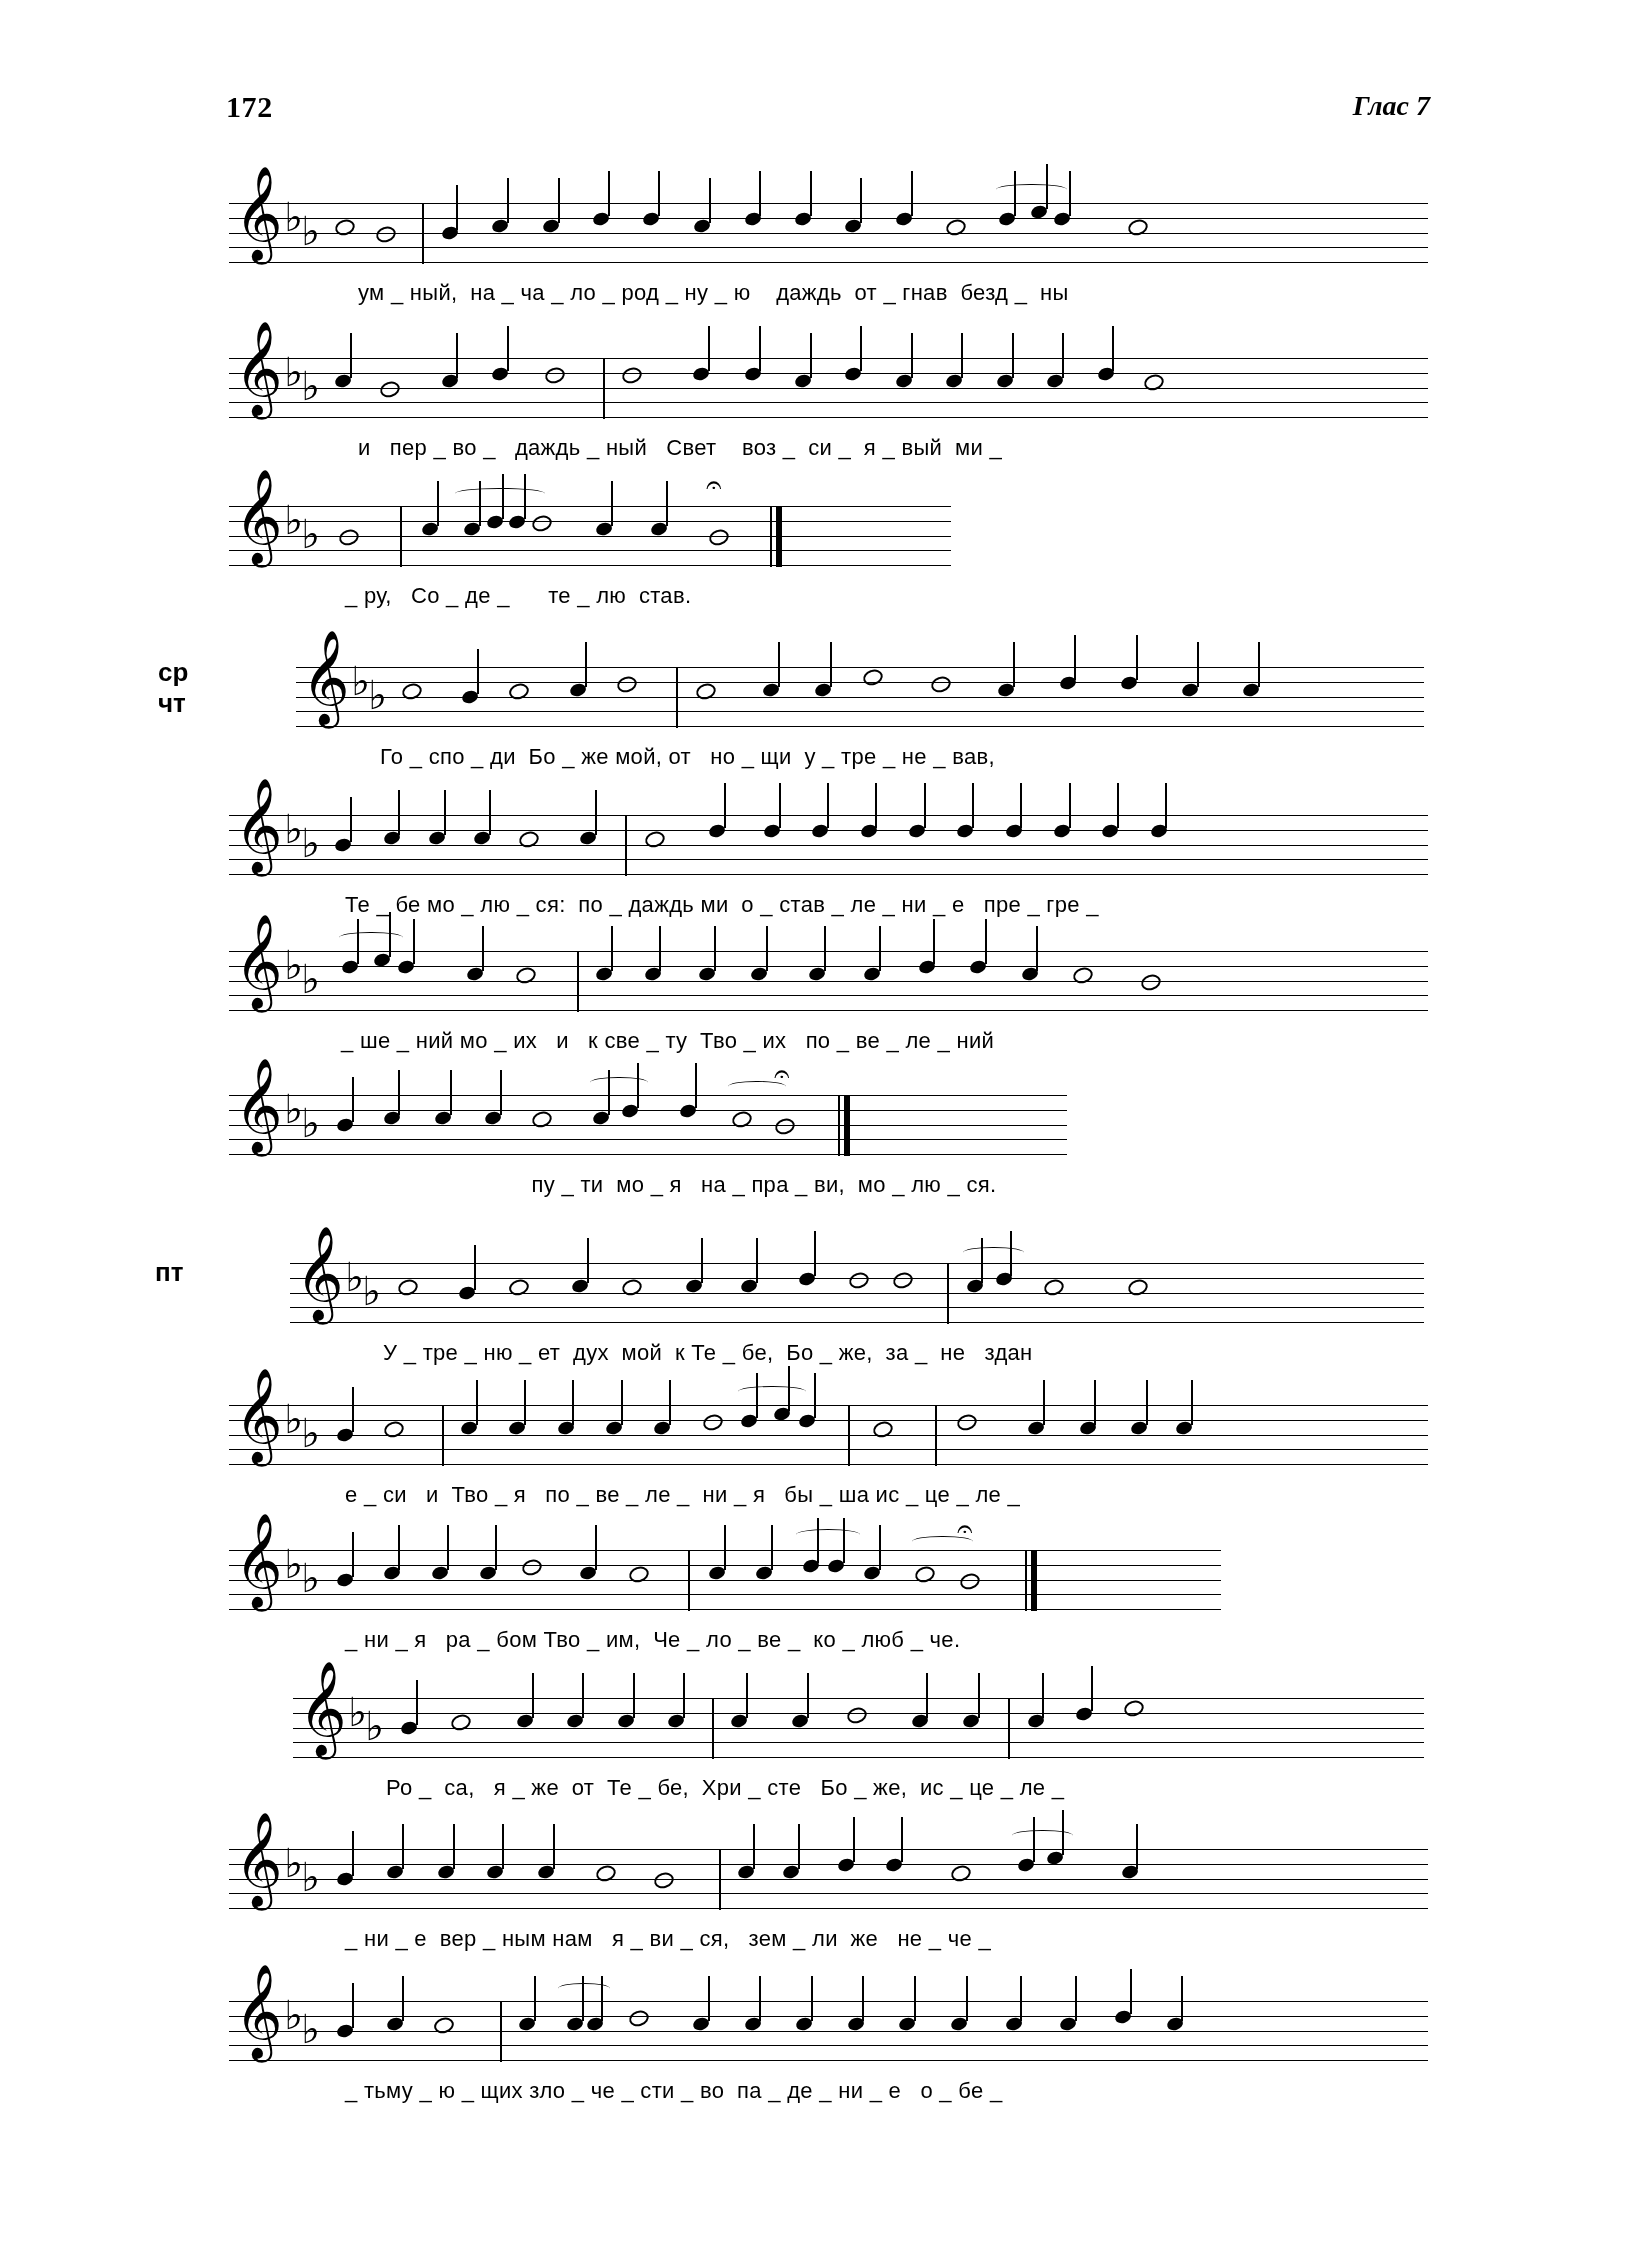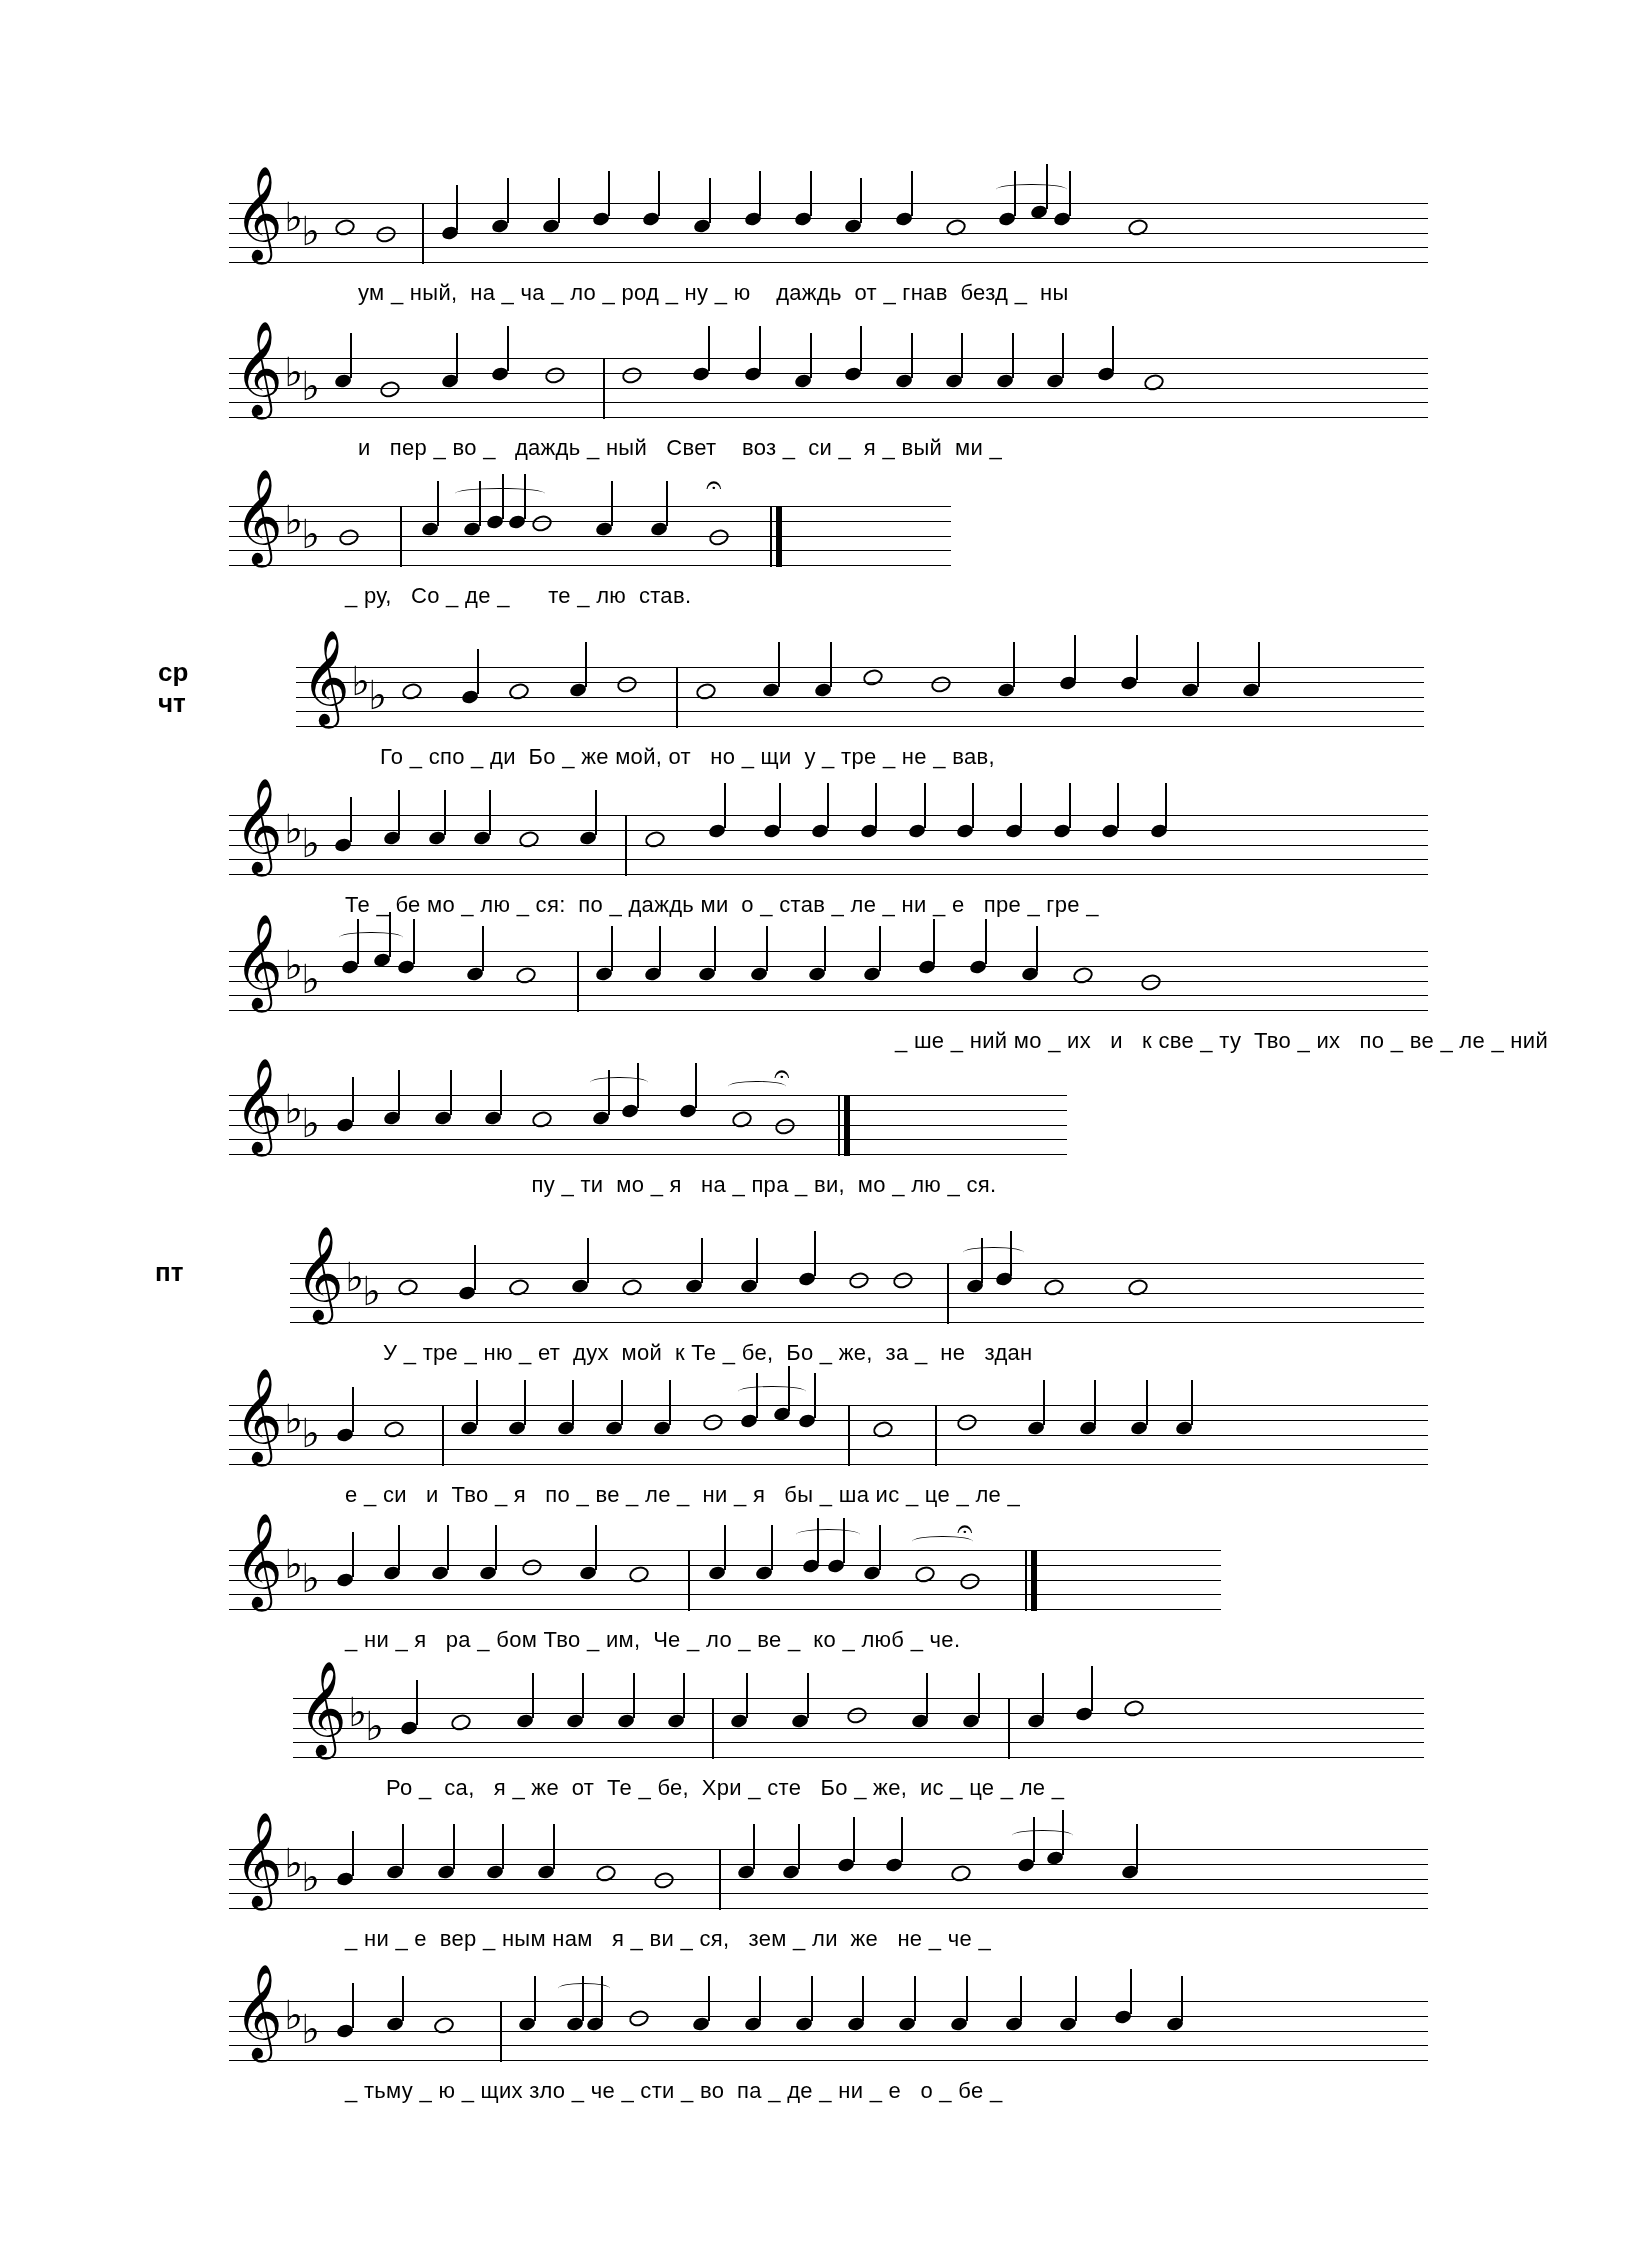--- a/index.html
+++ b/index.html
@@ -169,20 +169,24 @@
     font-weight: bold;
     line-height: 1.18;
     white-space: pre-line;
   }
 </style>
 </head>
 <body>
 
 <div class="page">
 
+  <div class="header">
+    <div class="page-number">172</div>
+    <div class="tone-label">Глас 7</div>
+  </div>
 
   <div class="daymark" style="left:158px; top:657px;">ср
 чт</div>
   <div class="daymark" style="left:155px; top:1257px;">пт</div>
 
   <div class="system" style="left:229px; top:203px; width:1199px;">
     <div class="staff">
       <span class="ln"></span>
         <span class="ln"></span>
         <span class="ln"></span>
@@ -433,21 +437,21 @@
     <span class="note" style="left:635px; top:17px;"></span>
     <span class="stem" style="left:650px; top:-25px;"></span>
     <span class="note" style="left:690px; top:9.7px;"></span>
     <span class="stem" style="left:704px; top:-32px;"></span>
     <span class="note" style="left:741px; top:9.7px;"></span>
     <span class="stem" style="left:756px; top:-32px;"></span>
     <span class="note" style="left:793px; top:17px;"></span>
     <span class="stem" style="left:807px; top:-25px;"></span>
     <span class="note open" style="left:844px; top:17px;"></span>
     <span class="note open" style="left:912px; top:24px;"></span>
-    <div class="lyrics" style="left:120px;text-align:right;">_ ше _ ний мо _ их   и   к све _ ту  Тво _ их   по _ ве _ ле _ ний</div>
+    <div class="lyrics" style="left:112px;">_ ше _ ний мо _ их   и   к све _ ту  Тво _ их   по _ ве _ ле _ ний</div>
   </div>
 
   <div class="system" style="left:229px; top:1095px; width:838px;">
     <div class="staff">
       <span class="ln"></span>
         <span class="ln"></span>
         <span class="ln"></span>
         <span class="ln"></span>
         <span class="ln"></span>
     </div>

